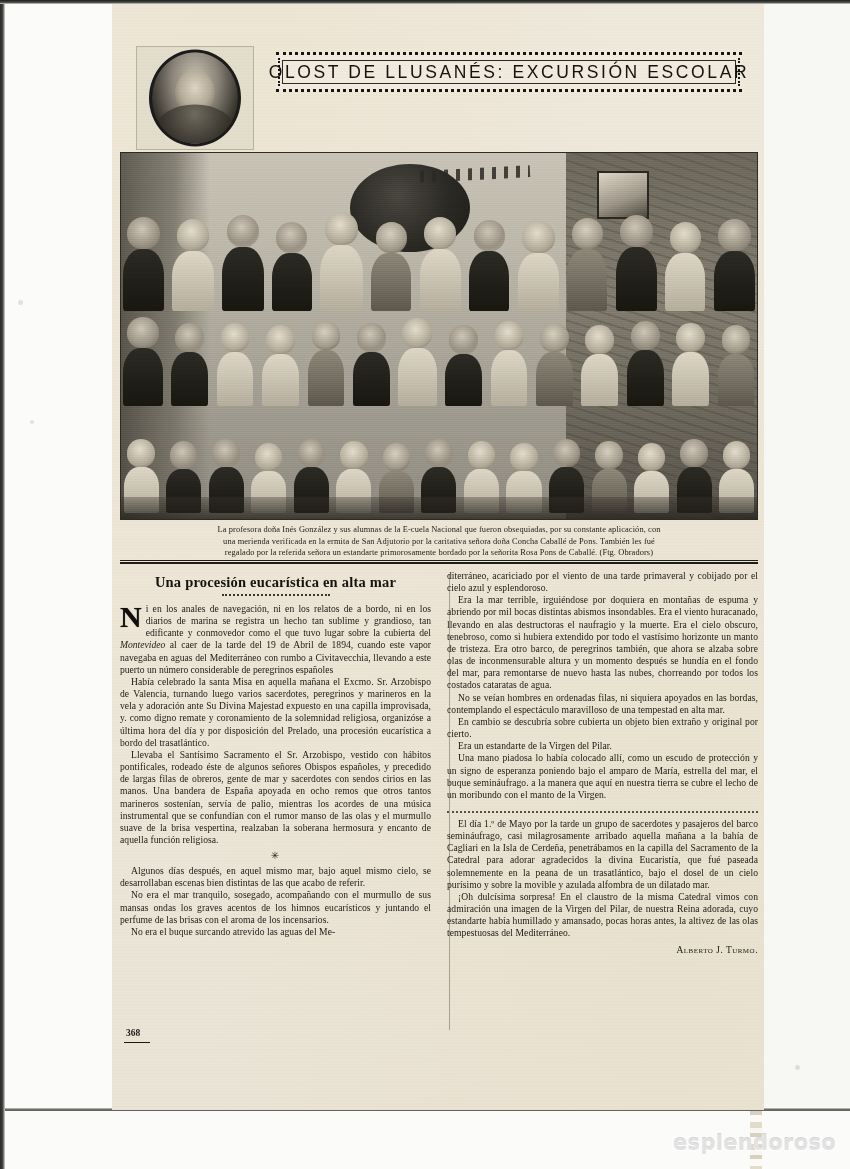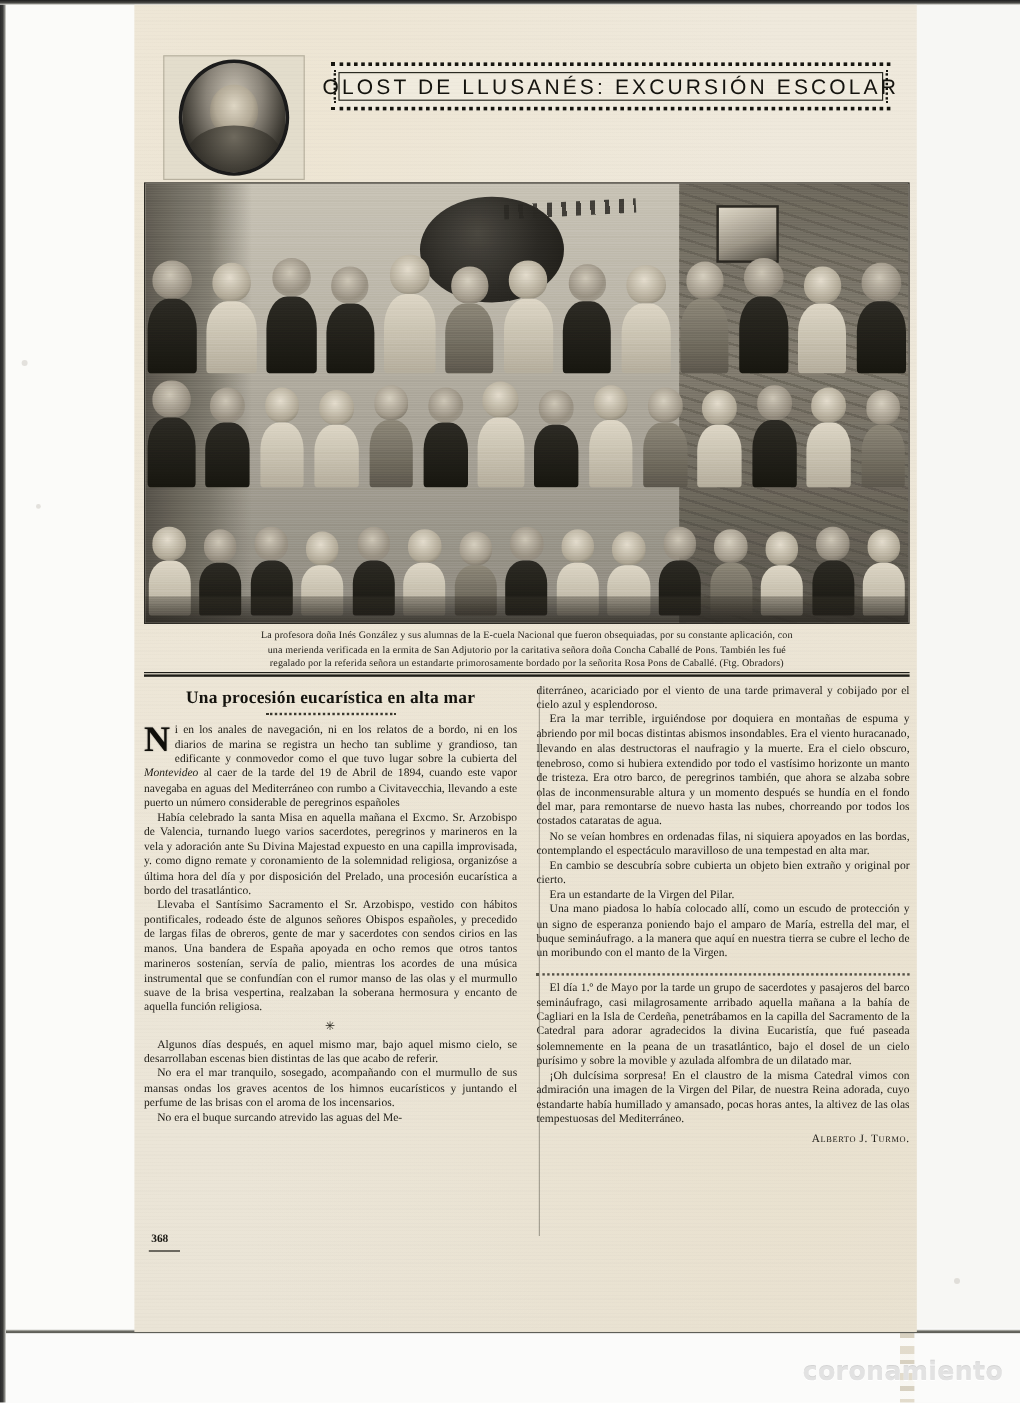--- a/index.html
+++ b/index.html
@@ -639,15 +639,15 @@
           <p class="body">El día 1.º de Mayo por la  tarde un grupo de sacerdotes y pasajeros del barco semináufrago, casi milagrosamente arribado aquella mañana a la bahía de Cagliari en la Isla de Cerdeña, penetrábamos en la capilla del Sacramento de la Catedral para adorar agradecidos la divina Eucaristía, que fué paseada solemnemente en la peana de un trasatlántico, bajo el dosel de un cielo purísimo y sobre la movible y azulada alfombra de un dilatado mar.</p>
           <p class="body">¡Oh dulcísima sorpresa! En el claustro de la misma Catedral vimos con admiración una imagen de la Virgen del Pilar, de nuestra Reina adorada, cuyo estandarte había humillado y amansado, pocas horas antes, la altivez de las olas tempestuosas del Mediterráneo.</p>
 
           <div class="byline">Alberto J. Turmo.</div>
         </div>
       </div>
 
     </div>
   </div>
 
-  <div class="watermark">coronamiento</div>
+  <div class="watermark">esplendoroso</div>
 
 </div>
 
 </body></html>

